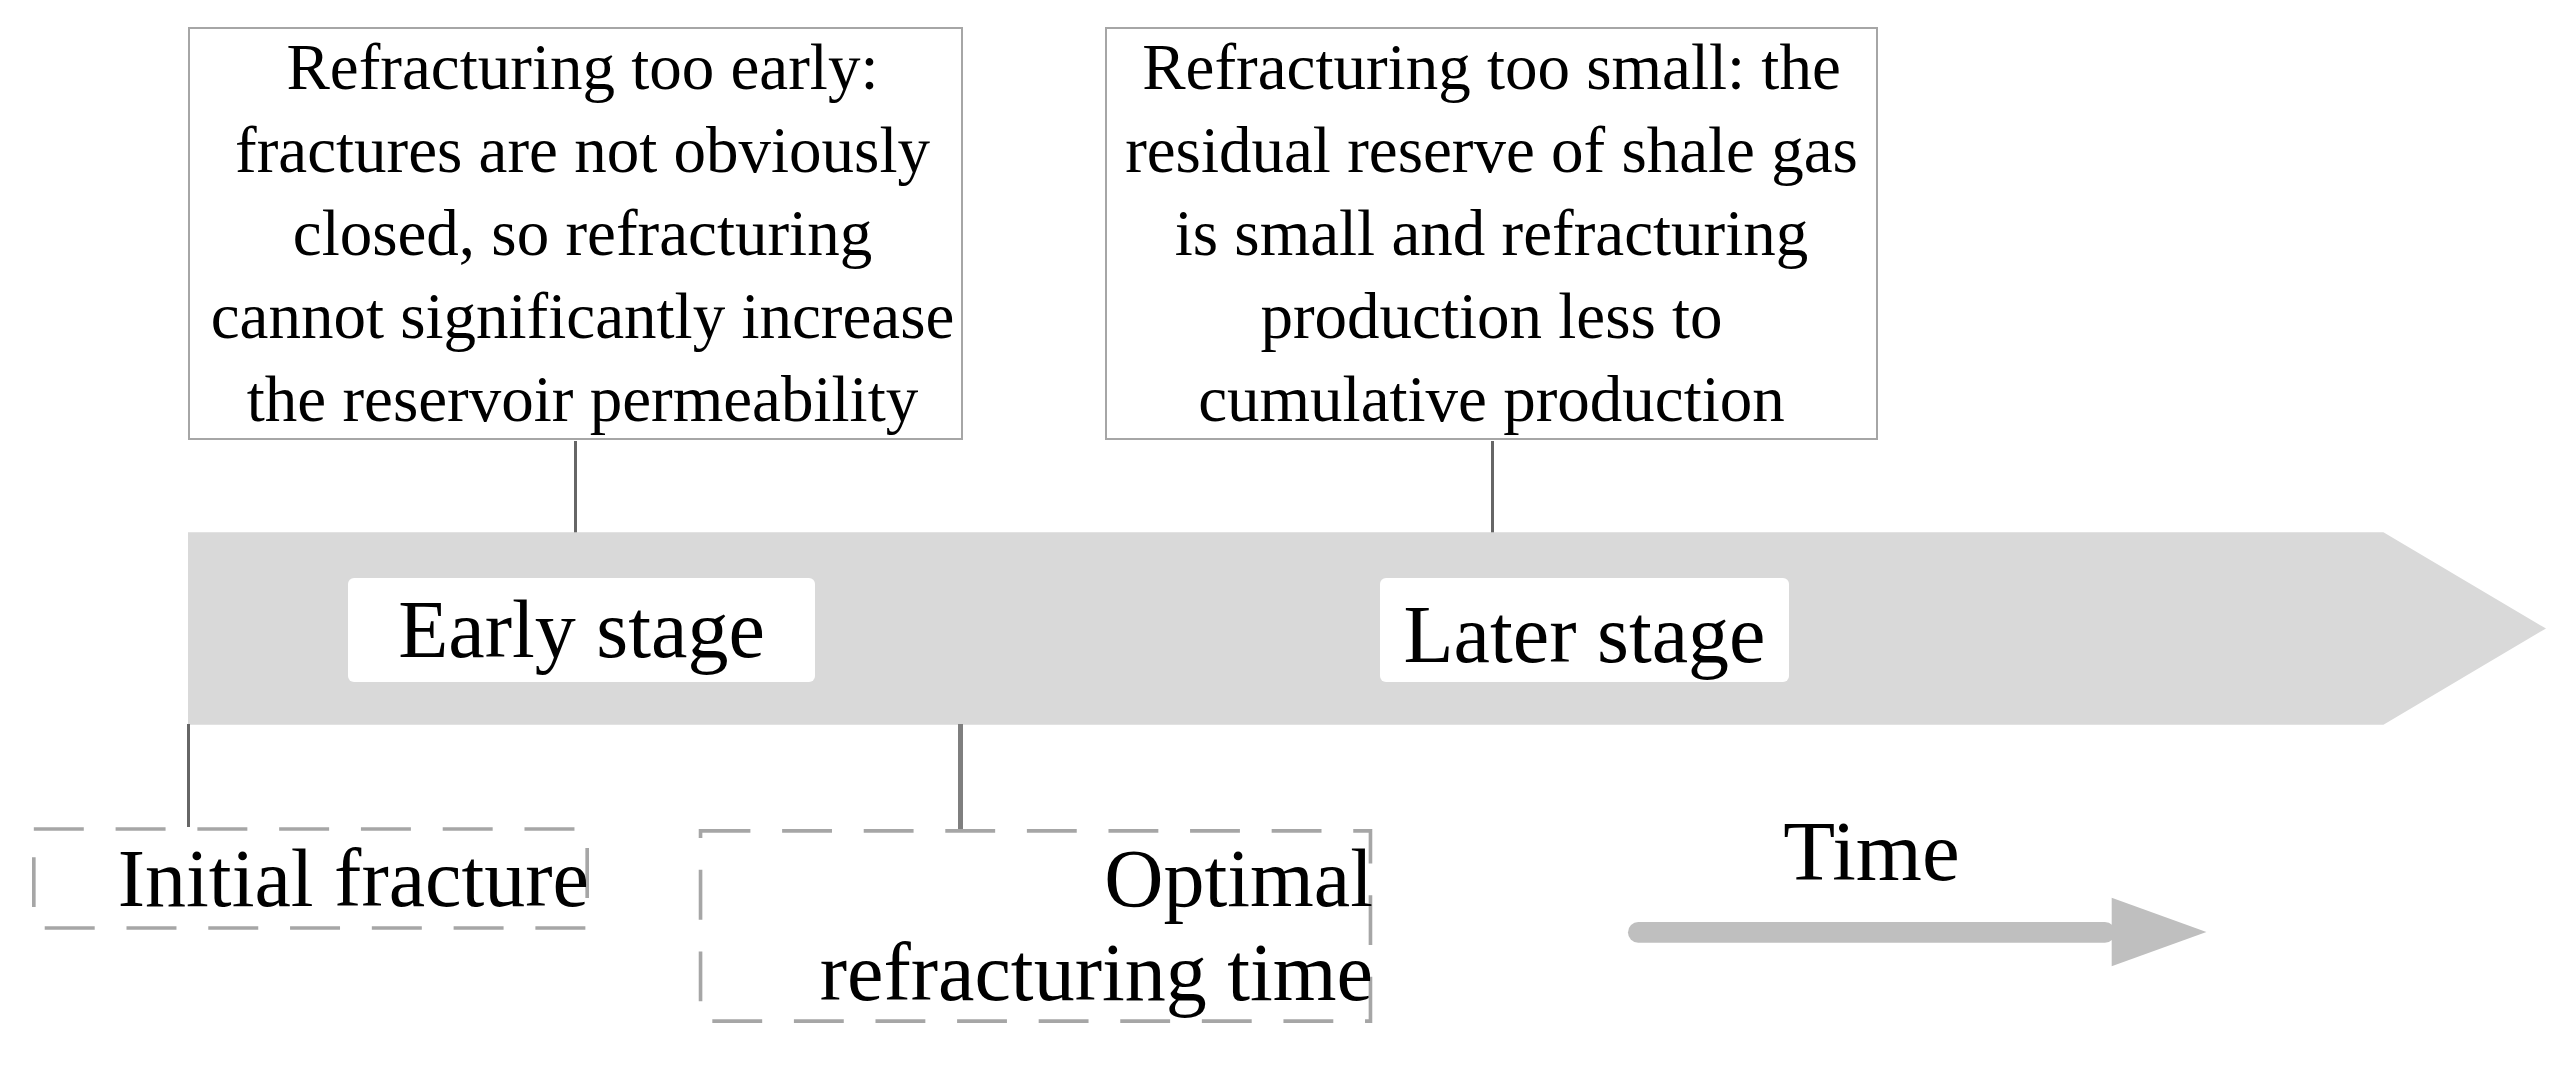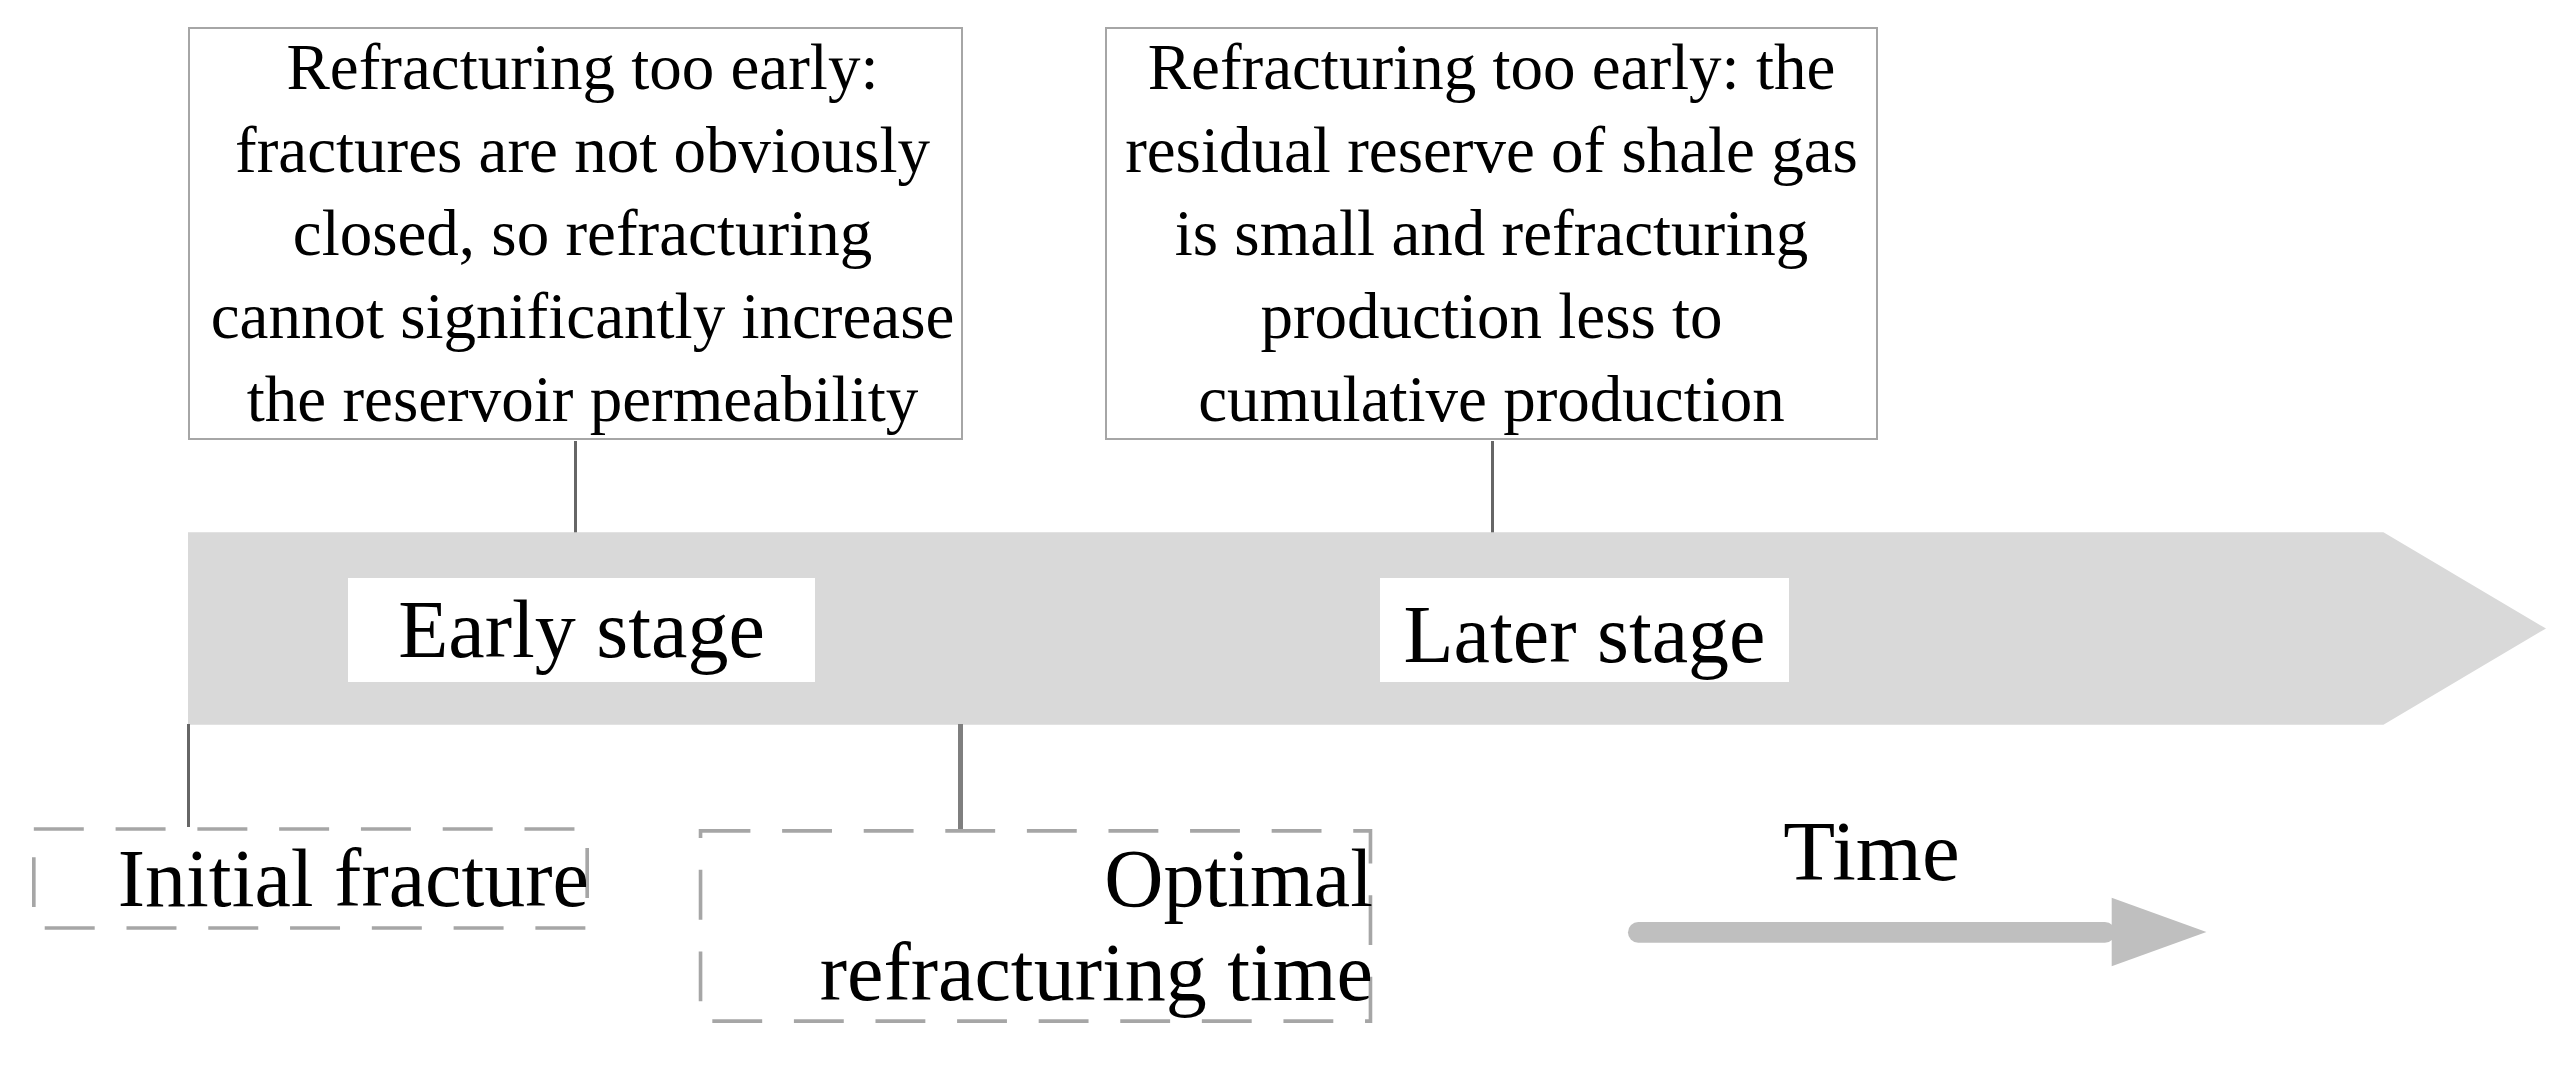--- a/index.html
+++ b/index.html
@@ -43,20 +43,21 @@
 
   #timeline-arrow-svg { left: 188px; top: 532px; width: 2358px; height: 193px; }
 
   .stage-label {
     background: #ffffff;
     display: flex;
     align-items: center;
     justify-content: center;
     font-size: 82px;
     white-space: nowrap;
+    border-radius: 6px;
   }
   #label-early { left: 348px;  top: 578px; width: 467px; height: 104px; }
   #label-later { left: 1380px; top: 578px; width: 409px; height: 104px; align-items: flex-end; }
 
   .dashed-box {
     display: flex;
     flex-direction: column;
     justify-content: center;
     text-align: right;
     font-size: 82px;
@@ -88,21 +89,21 @@
 
   <div class="abs callout" id="callout-early" style="border-color: rgb(166, 166, 166);">
     <div>Refracturing too early:</div>
     <div>fractures are not obviously</div>
     <div>closed, so refracturing</div>
     <div>cannot significantly increase</div>
     <div>the reservoir permeability</div>
   </div>
 
   <div class="abs callout" id="callout-late" style="border-color: rgb(166, 166, 166);">
-    <div>Refracturing too early: the</div>
+    <div>Refracturing too small: the</div>
     <div>residual reserve of shale gas</div>
     <div>is small and refracturing</div>
     <div>production less to</div>
     <div>cumulative production</div>
   </div>
 
   <div class="abs connector" id="conn-early" style="background-color: rgb(102, 102, 102);"></div>
   <div class="abs connector" id="conn-late" style="background-color: rgb(102, 102, 102);"></div>
 
   <svg class="abs" id="timeline-arrow-svg" viewBox="0 0 2596 212">

